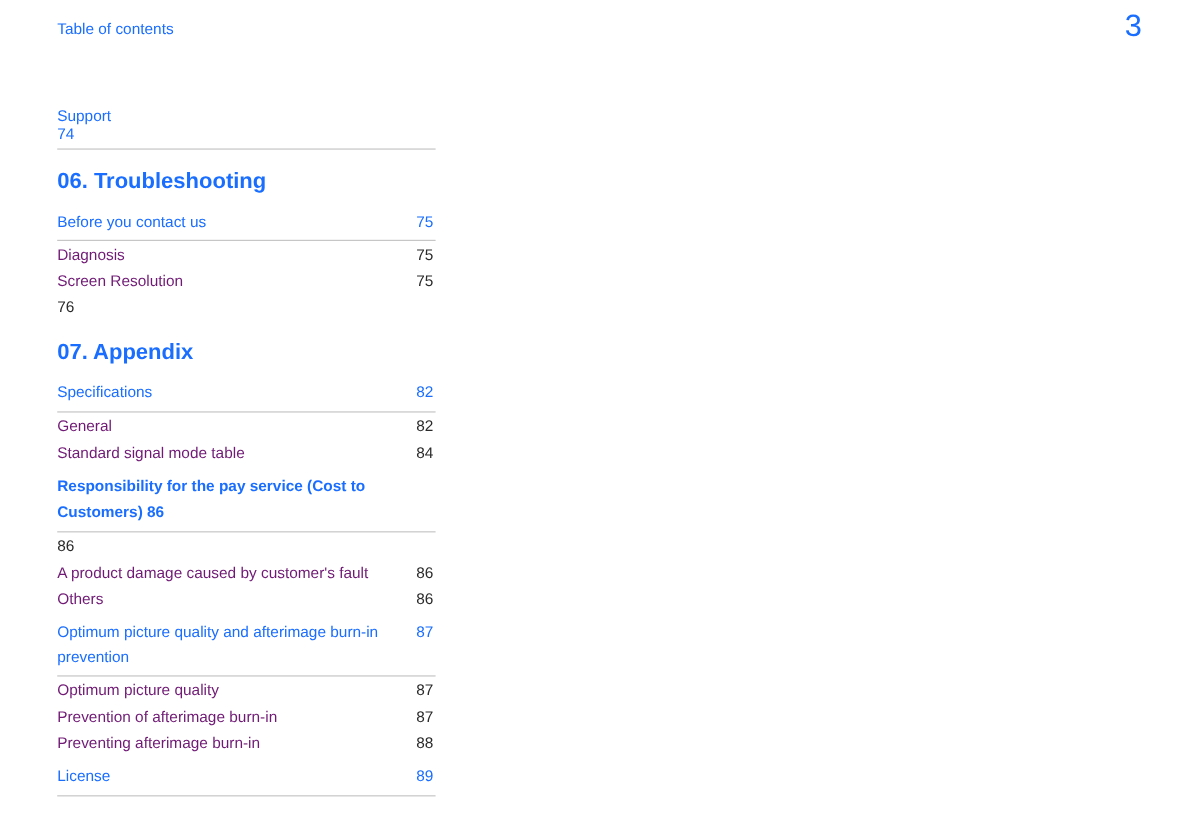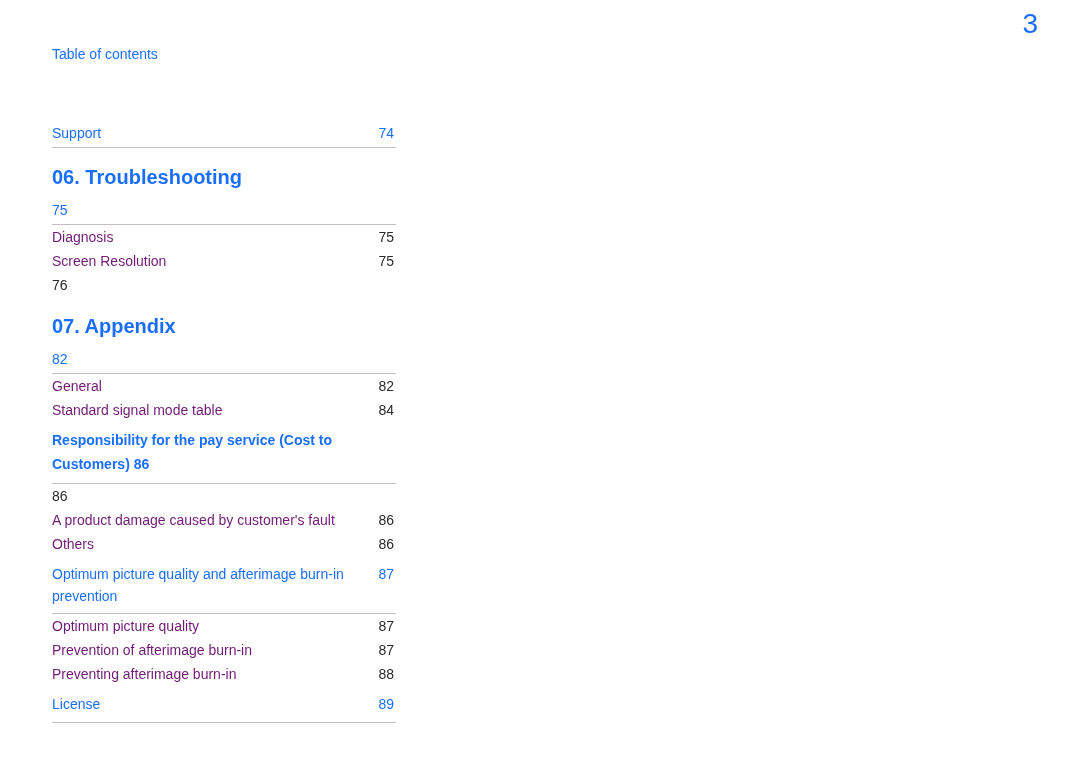--- a/index.html
+++ b/index.html
@@ -21,33 +21,33 @@
       right: 42px;
       font-size: 28px;
       color: #1a6eff;
       font-weight: 400;
     }
     .header-title {
       font-size: 14px;
       color: #1a6eff;
       font-weight: 500;
       margin-bottom: 60px;
-      margin-top: 28px;
     }
     .content-column {
       width: 344px;
     }
     .section-link-row {
       display: flex;
       justify-content: space-between;
       align-items: baseline;
       padding: 3px 0 6px 0;
       border-bottom: 1px solid #c0c0c0;
       font-size: 14px;
       color: #1a6eff;
+      flex-direction: column;
     }
     .section-link-row .title {
       color: #1a6eff;
     }
     .section-link-row .page {
       color: #1a6eff;
       padding-right: 2px;
     }
     .section-link-row-last {
       border-bottom: 1px solid #c0c0c0;
@@ -120,37 +120,39 @@
 
   <div class="section-link-row">
     <span class="title">Support</span>
     <span class="page">74</span>
   </div>
 
   <div id="chapters-container">
       <div class="chapter-heading">06. Troubleshooting</div>
       <div class="group">
         <div class="section-header-row">
+          <span class="title">Before you contact us</span>
           <span class="page">75</span>
         </div>
         <div class="item-row">
           <span class="title">Diagnosis</span>
           <span class="page">75</span>
         </div>
         <div class="item-row">
           <span class="title">Screen Resolution</span>
           <span class="page">75</span>
         </div>
         <div class="item-row">
           <span class="page">76</span>
         </div>
       </div>
       <div class="chapter-heading">07.  Appendix</div>
       <div class="group">
         <div class="section-header-row">
+          <span class="title">Specifications</span>
           <span class="page">82</span>
         </div>
         <div class="item-row">
           <span class="title">General</span>
           <span class="page">82</span>
         </div>
         <div class="item-row">
           <span class="title">Standard signal mode table</span>
           <span class="page">84</span>
         </div>

